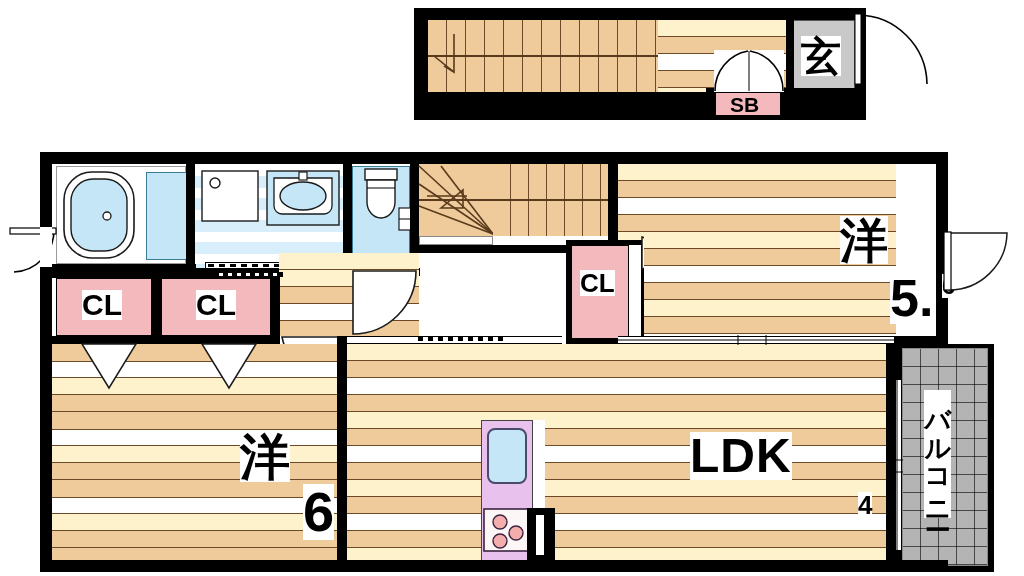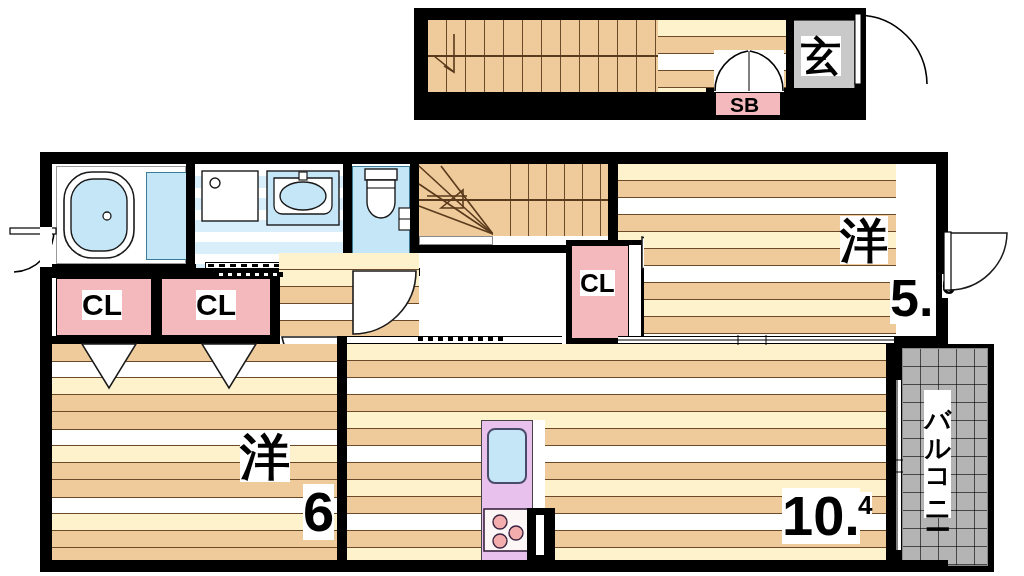--- a/index.html
+++ b/index.html
@@ -230,21 +230,21 @@
   <div class="lbl" style="left:303px;top:484px;font-size:56px;">6</div>
 
   <div class="abs storagebox" style="left:351px;top:512px;width:50px;height:48px;"></div>
   <svg class="abs" style="left:351px;top:512px;" width="50" height="48" viewBox="0 0 50 48">
     <path d="M3 3 L47 45 M47 3 L3 45" fill="none" stroke="#3a2340" stroke-width="2" stroke-dasharray="5 4"></path>
   </svg>
 
   <div class="abs wall" style="left:337px;top:336px;width:10px;height:228px;"></div>
 
   <div class="abs floorB room" style="left:347px;top:344px;width:548px;height:216px;"></div>
-  <div class="lbl" style="left:782px;top:488px;font-size:56px;">10.</div>
+  <div class="lbl" style="left:690px;top:432px;font-size:48px;letter-spacing:1px;">LDK</div>
   <div class="lbl" style="left:858px;top:492px;font-size:26px;">4</div>
 
   <div class="abs kitchencab" style="left:481px;top:420px;width:52px;height:150px;"></div>
   <svg class="abs" style="left:487px;top:428px;" width="40" height="56" viewBox="0 0 40 56">
     <rect x="1" y="1" width="38" height="54" rx="7" ry="7" fill="#c5e6f7" stroke="#4a4a6a" stroke-width="2"></rect>
   </svg>
   <svg class="abs" style="left:483px;top:508px;" width="48" height="44" viewBox="0 0 48 44">
     <rect x="1" y="1" width="46" height="42" fill="#fdf6f6" stroke="#3a2340" stroke-width="1.6"></rect>
     <circle cx="17" cy="14" r="7" fill="#f3adad" stroke="#3a2340" stroke-width="1.4"></circle>
     <circle cx="33" cy="25" r="7" fill="#f3adad" stroke="#3a2340" stroke-width="1.4"></circle>

